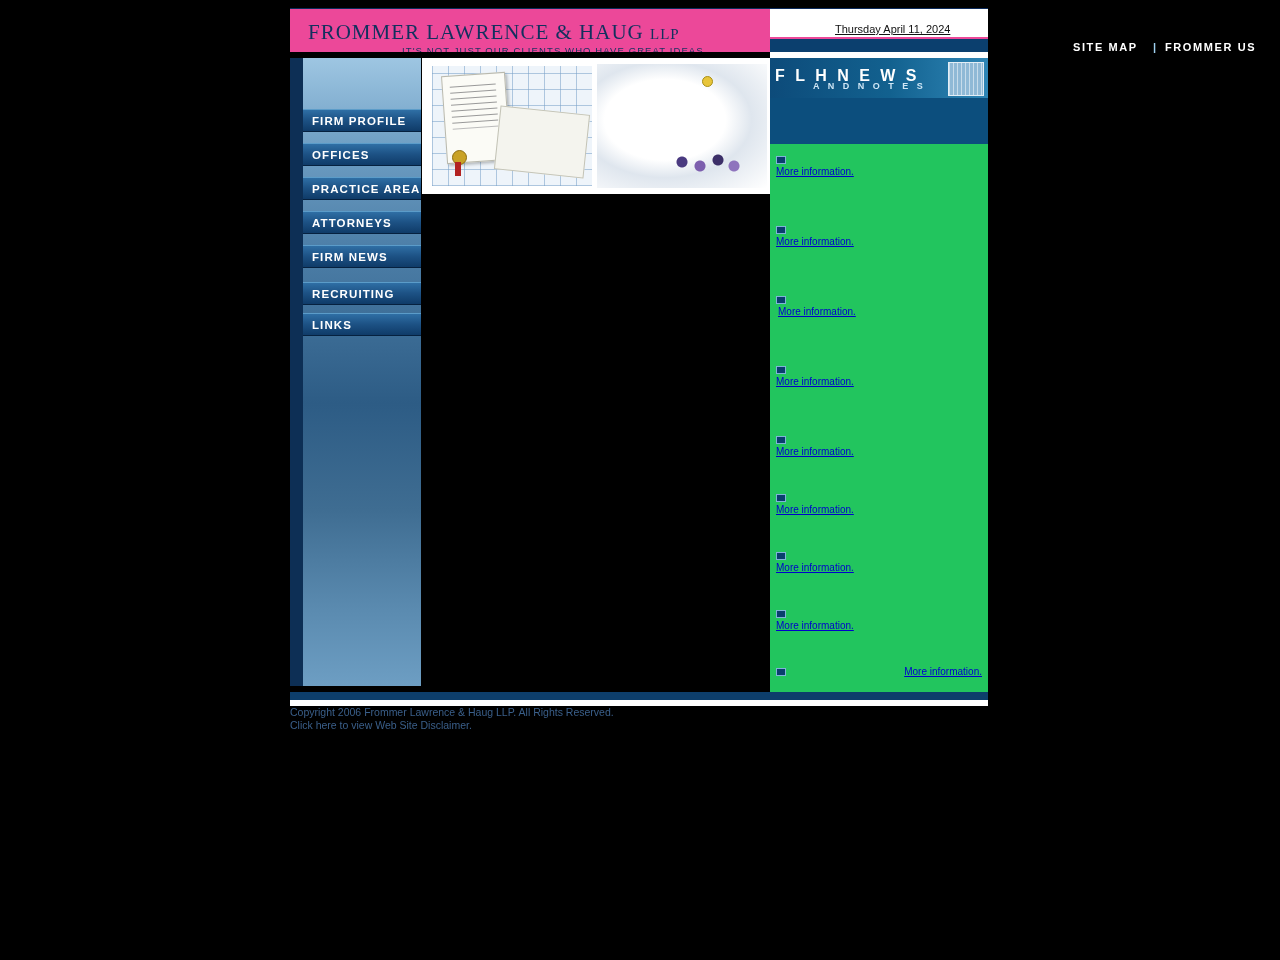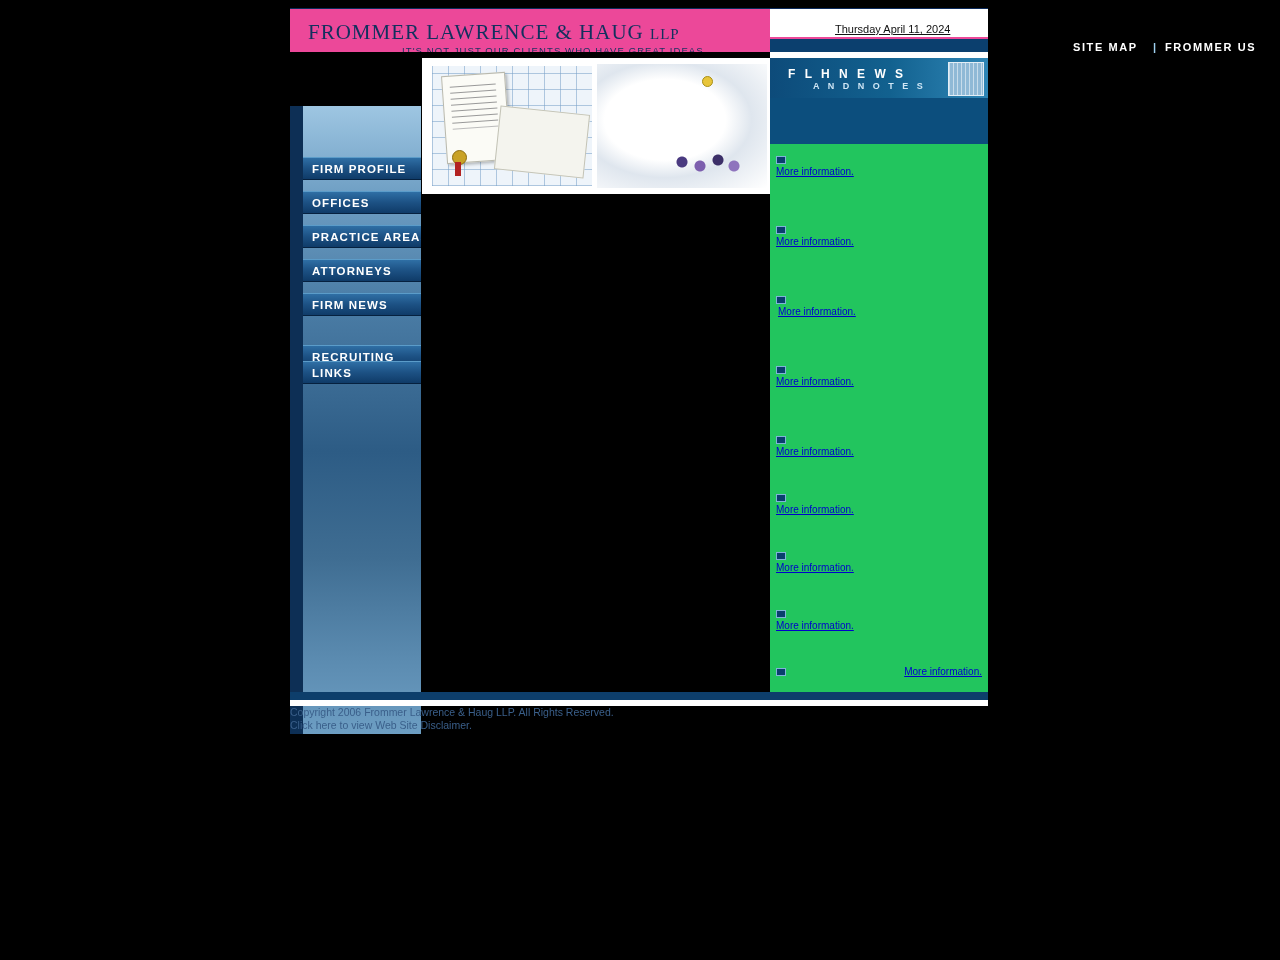--- a/index.html
+++ b/index.html
@@ -17,21 +17,21 @@
   .navbar .lnk{position:absolute;top:2px;font-size:11px;font-weight:bold;letter-spacing:1.6px;color:#ffffff;text-decoration:none;white-space:nowrap;}
   .navbar .sitemap{left:303px;}
   .navbar .sep{left:383px;color:#9fd0ef;}
   .navbar .contact{left:395px;}
 
   
   .frame{position:absolute;left:0;top:44px;width:698px;height:640px;background:#000;}
 
   
   .leftnav{position:absolute;left:0;top:6px;width:131px;height:628px;
-    background:linear-gradient(180deg,#9ec6e2 0%,#6f9fc4 14%,#4d7fa8 30%,#2d5c85 55%,#3f6d92 72%,#5b8bb0 88%,#6d9ec3 100%);margin-top:48px;}
+    background:linear-gradient(180deg,#9ec6e2 0%,#6f9fc4 14%,#4d7fa8 30%,#2d5c85 55%,#3f6d92 72%,#5b8bb0 88%,#6d9ec3 100%);}
   .leftnav .edge{position:absolute;left:0;top:0;width:13px;height:628px;background:#0d2f55;}
   .navitem{position:absolute;left:13px;width:118px;height:23px;
     background:linear-gradient(180deg,#2f6fa5 0%,#1d5285 48%,#0f3b68 100%);
     border-top:1px solid #5b9cc9;border-bottom:1px solid #06213f;
     color:#ffffff;font-size:11.5px;font-weight:bold;letter-spacing:1.1px;
     line-height:23px;padding-left:9px;box-sizing:border-box;cursor:pointer;white-space:nowrap;}
 
   
   .center{position:absolute;left:131px;top:6px;width:349px;height:634px;background:#000;}
   .hero{position:absolute;left:1px;top:0;width:348px;height:136px;background:#ffffff;overflow:hidden;}
@@ -52,21 +52,21 @@
   .hero .beads{position:absolute;left:250px;top:92px;width:70px;height:26px;
     background:radial-gradient(circle at 10px 12px,#4a3a80 0 5px,transparent 6px),
                radial-gradient(circle at 28px 16px,#7d5fae 0 5px,transparent 6px),
                radial-gradient(circle at 46px 10px,#3c2f68 0 5px,transparent 6px),
                radial-gradient(circle at 62px 16px,#8f74bd 0 5px,transparent 6px);}
 
   
   .rightpanel{position:absolute;left:480px;top:0;width:218px;height:640px;background:#ffffff;}
   .newshead{position:absolute;left:0;top:6px;width:218px;height:40px;
     background:linear-gradient(90deg,#0d4b7a 0%,#12618f 55%,#2f86b6 100%);}
-  .newshead .t1{position:absolute;left:18px;top:9px;color:#fff;font-size:12px;font-weight:bold;letter-spacing:3px;text-align:right;}
+  .newshead .t1{position:absolute;left:5px;top:9px;color:#fff;font-size:16px;font-weight:bold;letter-spacing:3px;text-align:right;}
   .newshead .t2{position:absolute;left:43px;top:23px;color:#cfe6f5;font-size:9px;font-weight:bold;letter-spacing:3px;}
   .newshead .stamp{position:absolute;right:4px;top:4px;width:34px;height:32px;background:#8fb9d6;border:1px solid #e3eef6;
     background-image:repeating-linear-gradient(90deg,rgba(255,255,255,.5) 0 1px,transparent 1px 4px);}
   .newsbar{position:absolute;left:0;top:46px;width:218px;height:46px;background:#0c4e7d;}
   .newsbody{position:absolute;left:0;top:92px;width:218px;height:548px;background:#22c55e;overflow:hidden;}
   .newsitem{position:relative;padding:0 6px 0 6px;font-size:10px;line-height:12px;color:#111;}
   .bullet{display:inline-block;width:8px;height:6px;background:#0a3f6e;border:1px solid #7fb4d8;margin-right:4px;vertical-align:middle;}
   .newsitem a{color:#0000cc;font-size:10px;text-decoration:underline;}
 
   
@@ -97,21 +97,21 @@
 
   <div class="frame">
 
     <div class="leftnav">
       <div class="edge"></div>
       <div class="navitem" style="top:51px">FIRM PROFILE</div>
       <div class="navitem" style="top:85px">OFFICES</div>
       <div class="navitem" style="top:119px">PRACTICE AREAS</div>
       <div class="navitem" style="top:153px">ATTORNEYS</div>
       <div class="navitem" style="top:187px">FIRM NEWS</div>
-      <div class="navitem" style="top:239px">RECRUITING</div>
+      <div class="navitem" style="top:224px">RECRUITING</div>
       <div class="navitem" style="top:255px">LINKS</div>
     </div>
 
     <div class="center">
       <div class="hero">
         <div class="grid"></div>
         <div class="doc"></div>
         <div class="seal"></div>
         <div class="ribbon"></div>
         <div class="paper2"></div>

